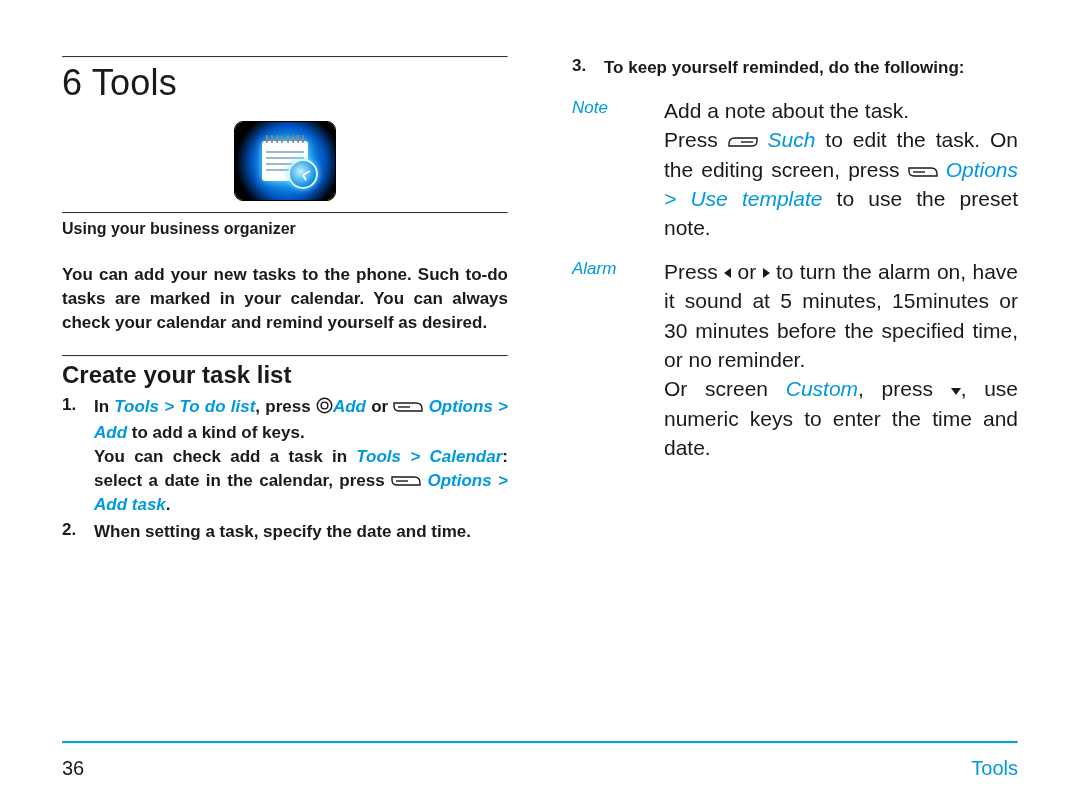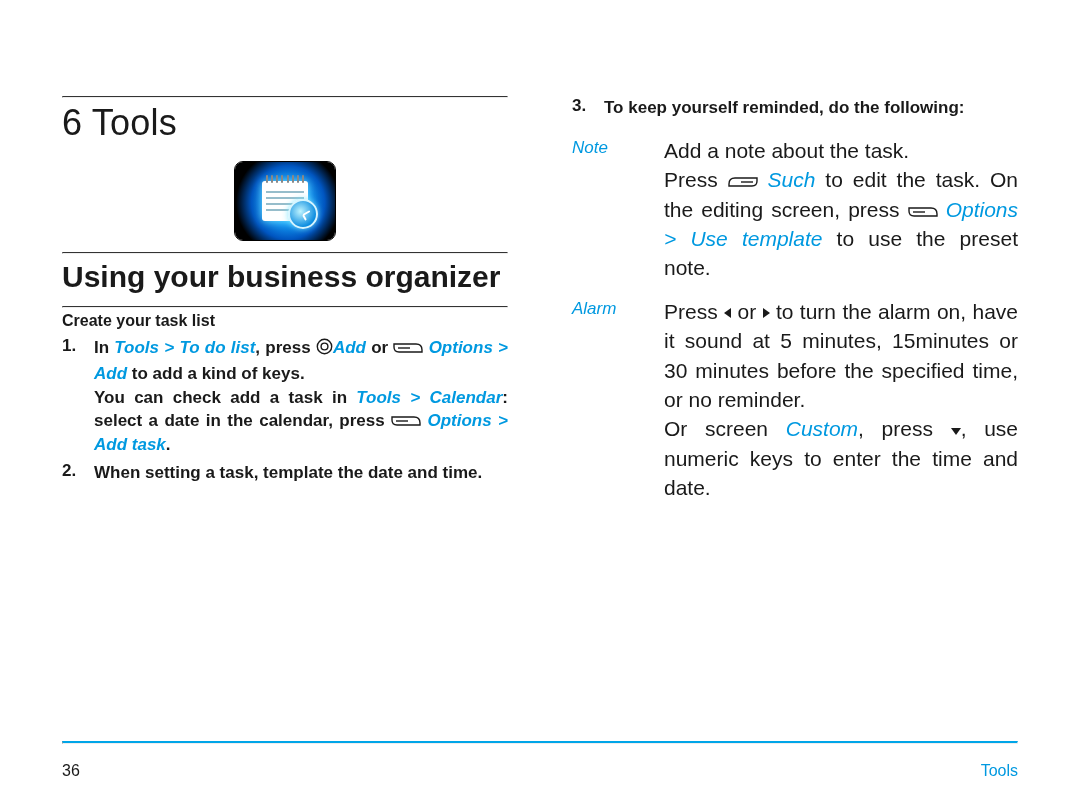--- a/index.html
+++ b/index.html
@@ -20,46 +20,45 @@
     width: var(--page-w);
     height: var(--page-h);
     box-sizing: border-box;
     padding: 56px 62px 36px 62px;
     position: relative;
   }
   .columns {
     display: flex;
     gap: 64px;
     height: calc(100% - 72px);
-    margin-top: 40px;
   }
   .col {
     width: 50%;
     display: flex;
     flex-direction: column;
   }
   
   .rule {
     border-top: 1.5px solid var(--rule);
     margin: 0;
   }
   .pad-top-4 { margin-top: 4px; }
   h1.chapter {
     font-size: 36px;
     font-weight: 400;
     margin: 4px 0 18px 0;
     letter-spacing: 0.2px;
   }
   h2.section {
-    font-size: 30px;
+    font-size: 16px;
     font-weight: 700;
     margin: 6px 0 8px 0;
   }
   h3.subsection {
-    font-size: 16px;
+    font-size: 24px;
     font-weight: 700;
     margin: 4px 0 6px 0;
   }
   .body, .step-body {
     font-size: 17px;
     line-height: 1.40;
     font-weight: bold;
   }
   .justify { text-align: justify; text-justify: inter-word; }
   .link { color: var(--blue); font-style: italic; }
@@ -176,21 +175,21 @@
     left: 62px; right: 62px;
     bottom: 58px;
     border-top: 2px solid #00a5e8;
   }
   .footer {
     position: absolute;
     left: 62px; right: 62px;
     bottom: 30px;
     display: flex;
     justify-content: space-between;
-    font-size: 16px;
+    font-size: 20px;
   }
   .footer .right { color: var(--blue); }
 </style>
 </head>
 <body>
 
 <div class="page">
   <div class="columns">
 
     <div class="col">
@@ -218,20 +217,21 @@
               <div class="row r2"></div>
               <div class="row r3"></div>
               <div class="row r4"></div>
             <div class="clock"></div>
           </div>
         </div>
       </div>
 
       <hr class="rule">
       <h2 class="section">Using your business organizer</h2>
+      <p class="body justify">You can add your new tasks to the phone. Such to-do tasks are marked in your calendar. You can always check your calendar and remind yourself as desired.</p>
 
       <hr class="rule pad-top-4">
       <h3 class="subsection">Create your task list</h3>
 
       <ol class="steps">
 
         <li class="step">
           <div class="step-num">1.</div>
           <div class="step-body justify">
             <span>In </span><span class="link">Tools &gt; To do list</span><span>, press </span><span class="circlekey"><svg width="17" height="17" viewBox="0 0 17 17">
@@ -244,21 +244,21 @@
             <br>
             <span>You can check add a task in </span><span class="link">Tools &gt; Calendar</span><span>: select a date in the calendar, press </span><span class="softkey"><svg width="30" height="14" viewBox="0 0 30 14">
                   <path d="M1 3 H23 Q29 3 29 9 V11 H6 Q1 11 1 6 Z" fill="none" stroke="#1a1a1a" stroke-width="1.4"></path>
                   <line x1="5" y1="7" x2="17" y2="7" stroke="#1a1a1a" stroke-width="1.4"></line>
                 </svg></span><span> </span><span class="link">Options &gt; Add task</span><span>.</span>
           </div>
         </li>
 
         <li class="step">
           <div class="step-num">2.</div>
-          <div class="step-body justify">When setting a task, template the date and time.</div>
+          <div class="step-body justify">When setting a task, specify the date and time.</div>
         </li>
 
       </ol>
     </div>
 
     <div class="col">
 
       <div>
         <div class="step">
           <div class="step-num">3.</div>

